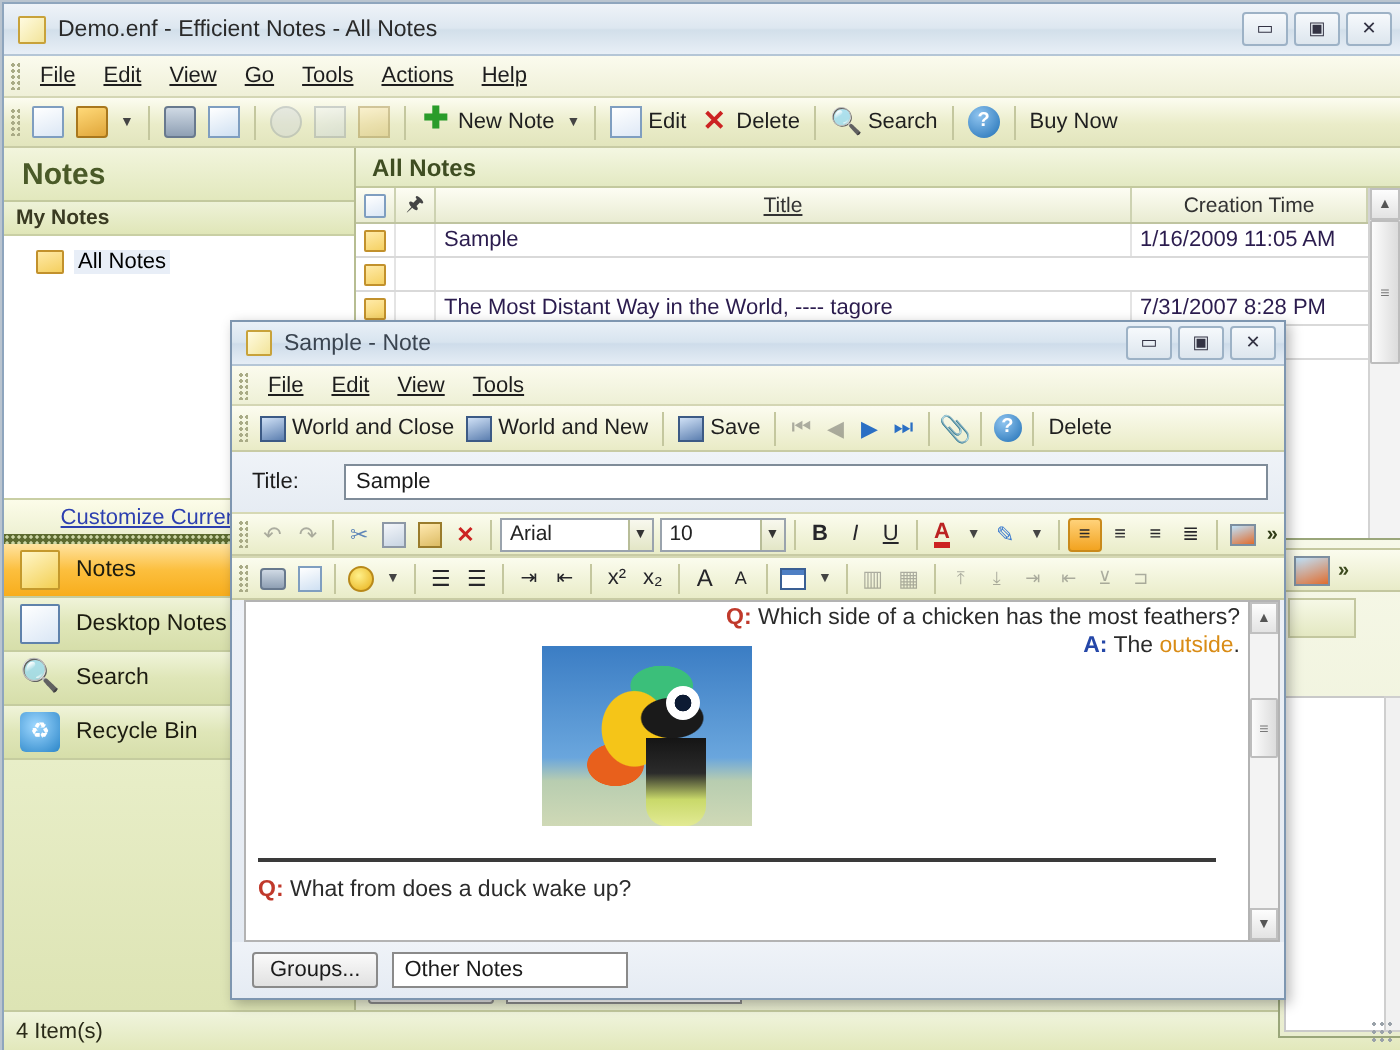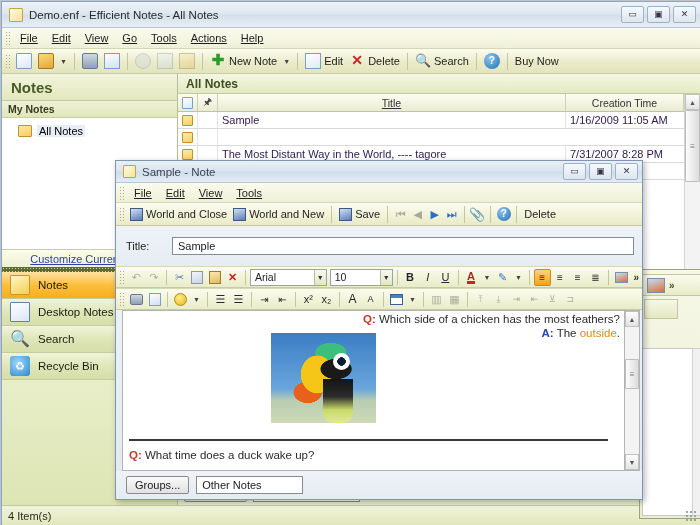--- a/index.html
+++ b/index.html
@@ -183,21 +183,21 @@
 
   .pane-bottom { height: 26px; display:flex; align-items:center; gap:6px; padding-left:6px;
      background: linear-gradient(180deg,#f2f5e4,#e5e9cd); border-top:1px solid #c3c99e;}
   .btn-std {
     height: 18px; min-width: 58px; padding: 0 8px;
     background: linear-gradient(180deg,#fafafa,#e1e1e1);
     border: 1px solid #8a8a8a; border-radius: 2px;
     font-size: 11px; color: #1a1a1a; display:flex; align-items:center; justify-content:center;
   }
   .combo {
-    height: 18px; width: 107px; background:#fff; border:1px solid #8a8a8a;
+    height: 18px; width: 118px; background:#fff; border:1px solid #8a8a8a;
     font-size: 11px; color:#1a1a1a; display:flex; align-items:center; padding-left:5px;
   }
 
   .statusbar {
     height: 20px; flex: 0 0 auto; display:flex; align-items:center; padding-left:6px;
     background: linear-gradient(180deg,#f0f4dd,#e2e8bb);
     border-top: 1px solid #c3c99e; font-size: 11px; color:#2a2a18;
   }
 
   
@@ -232,21 +232,21 @@
     background: linear-gradient(135deg,#fffbe0,#f2e49a); border:1px solid #c8a23a; border-radius:1px;}
   .nd-title .tb-text { flex:1; font-size:11.5px; color:#3a4450; }
   .nd-menubar {
     height: 20px; display:flex; align-items:center; padding-left:3px;
     background: linear-gradient(180deg,#fbfbee,#eef0d6); border-bottom:1px solid #d4d6b4;
   }
   .nd-toolbar {
     height: 23px; display:flex; align-items:center; padding-left:3px;
     background: linear-gradient(180deg,#fcfcf0,#e9ebc6); border-bottom:1px solid #c8cba4;
   }
-  .nd-ttl-row { height: 40px; display:flex; align-items:center; padding: 0 8px 0 10px; gap:8px;
+  .nd-ttl-row { height: 30px; display:flex; align-items:center; padding: 0 8px 0 10px; gap:8px;
     background: linear-gradient(180deg,#eff3f8,#e6ecf3);}
   .nd-ttl-lbl { font-size: 11px; color:#1c1c1c; width:38px;}
   .nd-ttl-input { flex:1; height:18px; background:#fff; border:1px solid #7f8c99; font-size:11px; color:#1a1a1a;
     display:flex; align-items:center; padding-left:5px;}
   .fmtbar {
     height: 22px; display:flex; align-items:center; padding-left:3px; gap:1px;
     background: linear-gradient(180deg,#fbfcee,#e9ecc8); border-top:1px solid #d6d9b4; border-bottom:1px solid #c8cba4;
   }
   .fsep { width:1px; height:15px; background:#c4c79e; margin:0 3px; }
   .fbtn { width:17px; height:17px; display:flex; align-items:center; justify-content:center; font-size:11px; color:#26262a;}
@@ -736,21 +736,21 @@
         </div>
         <div class="ed-line">
           <span class="ed-a">A:</span><span class="ed-txt"> The </span><span class="ed-link">outside</span><span class="ed-txt">.</span>
         </div>
         <div class="ed-img">
           <span class="eye"></span>
           <span class="neck"></span>
         </div>
         <div class="ed-hr"></div>
         <div class="ed-lastline">
-          <span class="ed-q">Q:</span><span class="ed-txt"> What time does a duck wake up?</span>
+          <span class="ed-q">Q:</span><span class="ed-txt"> What from does a duck wake up?</span>
         </div>
       </div>
       <div class="ed-scroll">
         <div class="sb-arrow">▲</div>
         <div class="sb-track">
           <div class="sb-thumb" style="top:32px;height:30px">≡</div>
         </div>
         <div class="sb-arrow">▼</div>
       </div>
     </div>

